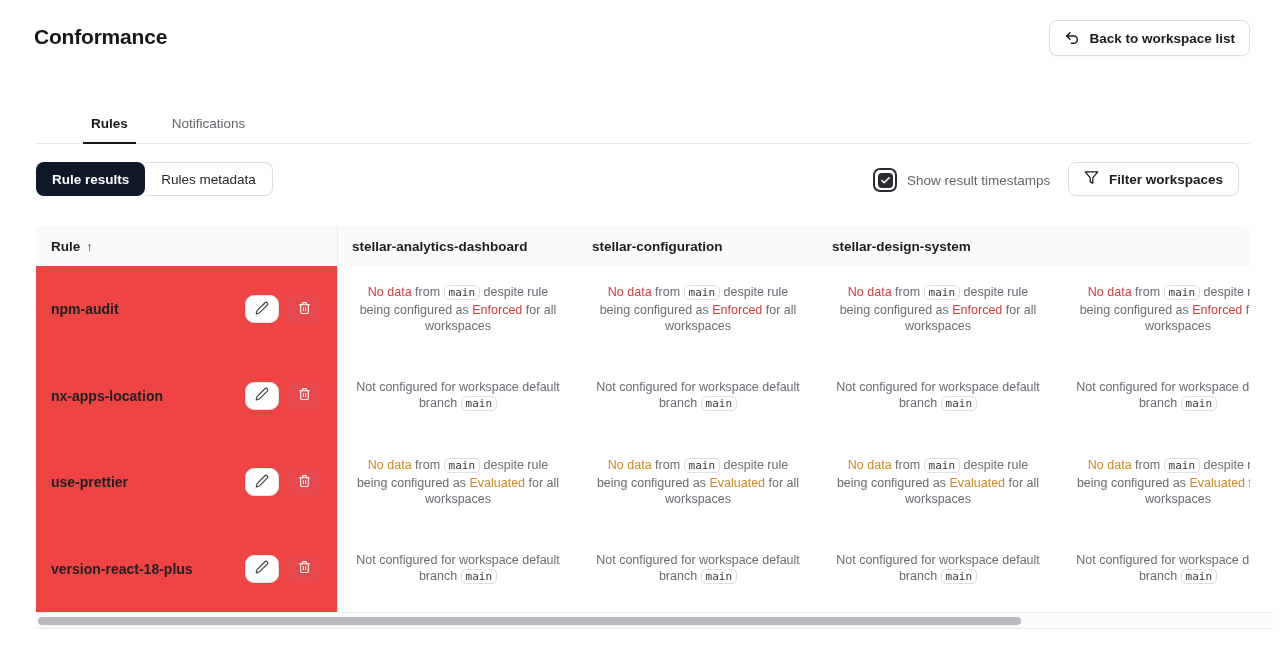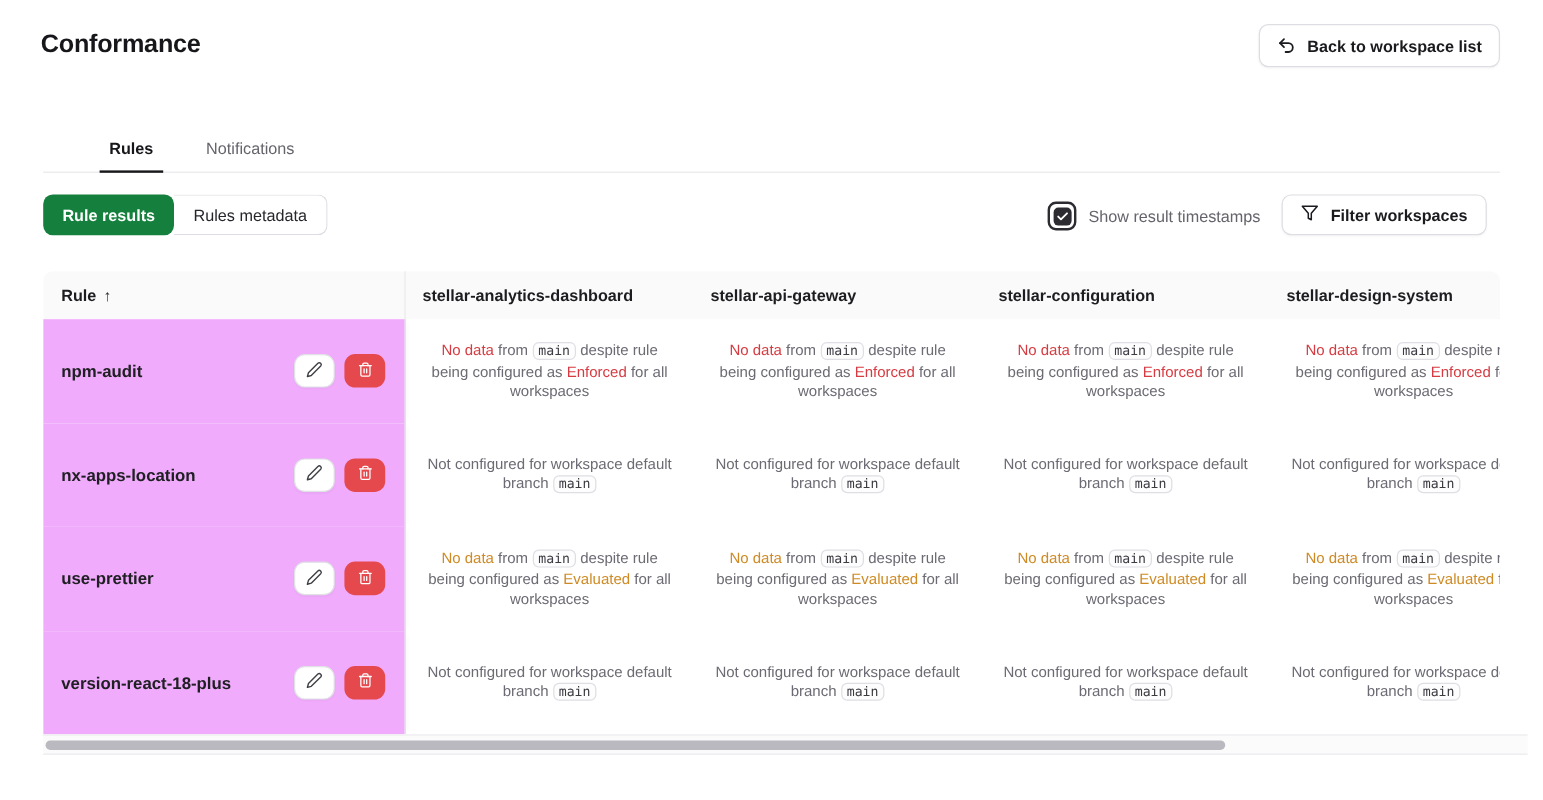--- a/index.html
+++ b/index.html
@@ -41,21 +41,21 @@
   }
   
   .segmented {
     position: absolute; left: 36px; top: 162px; height: 34px; display: inline-flex;
   }
   .seg {
     display: flex; align-items: center; padding: 0 16px; font-size: 13.5px;
     font-family: inherit; cursor: pointer; border: none; background: none;
   }
   .seg.active {
-    background: #15803d; color: #ffffff; font-weight: 600; border-radius: 8px;
+    background: #0f172a; color: #ffffff; font-weight: 600; border-radius: 8px;
   }
   .seg.inactive {
     background: #ffffff; color: #26252b; border: 1px solid #dddde3;
     border-left: none; border-radius: 0 8px 8px 0;
   }
   .timestamps {
     position: absolute; top: 167px; left: 873px; height: 26px;
     display: flex; align-items: center; gap: 10px;
   }
   .checkbox-ring {
@@ -86,21 +86,21 @@
     padding-left: 15px; font-size: 13.5px; font-weight: 700; color: #1d1d21;
     border-right: 1px solid #e9e9ec; cursor: pointer;
   }
   .sort-arrow { font-size: 13px; font-weight: 400; color: #2a2a30; }
   .th-ws {
     flex: none; width: 240px; display: flex; align-items: center;
     padding-left: 14px; font-size: 13.5px; font-weight: 700; color: #1d1d21;
   }
   .trow { display: flex; height: 86.5px; }
   .rule-cell {
-    flex: none; width: 302px; background: #f0abfc;
+    flex: none; width: 302px; background: #ef4444;
     border-right: 1px solid #e7e7ea; box-shadow: 3px 0 4px -2px rgba(0,0,0,0.035);
     display: flex; align-items: center; justify-content: space-between;
     padding: 0 16px 0 15px;
   }
   .rule-name { font-size: 14px; font-weight: 700; color: #202024; }
   .row-actions { display: flex; gap: 8px; }
   .icon-btn {
     width: 34px; height: 28px; border-radius: 9px; display: flex;
     align-items: center; justify-content: center; cursor: pointer; border: none;
     background: none; padding: 0;
@@ -177,21 +177,20 @@
 </button>
 
 <div class="rules-table">
   <div class="thead">
     <div class="th-rule">
       <span>Rule</span>
       <span class="sort-arrow">↑</span>
     </div>
 
   <div class="th-ws">stellar-analytics-dashboard</div>
-      <div class="th-ws">stellar-api-gateway</div>
       <div class="th-ws">stellar-configuration</div>
       <div class="th-ws">stellar-design-system</div>
     </div>
   <div>
       <div class="trow">
         <div class="rule-cell">
           <span class="rule-name">npm-audit</span>
           <div class="row-actions">
             <button class="icon-btn edit-btn">
               <span><svg width="14" height="14" viewBox="0 0 24 24" fill="none" stroke="#3f3f46" stroke-width="2" stroke-linecap="round" stroke-linejoin="round">

